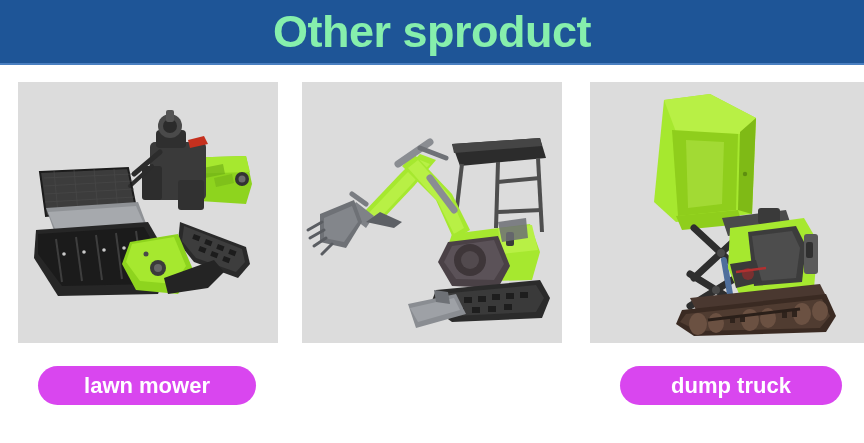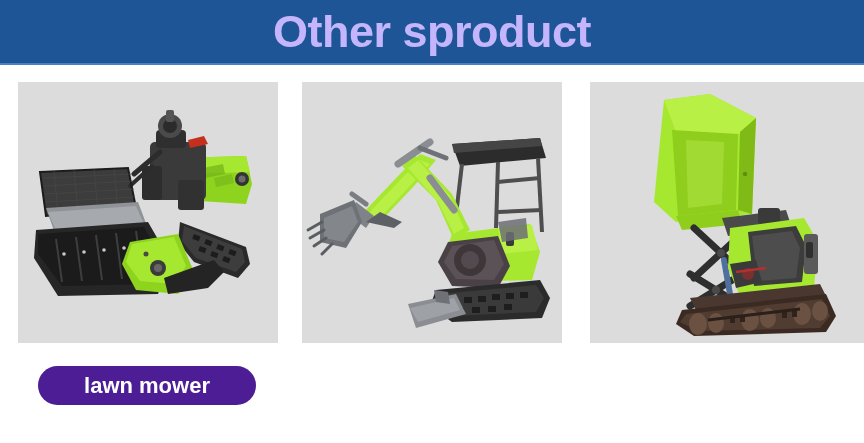--- a/index.html
+++ b/index.html
@@ -27,21 +27,21 @@
     box-sizing: border-box;
   }
   .header-title {
     position: absolute;
     left: 0;
     top: 0;
     width: 864px;
     height: 63px;
     line-height: 63px;
     text-align: center;
-    color: #c4b5fd;
+    color: #86efac;
     font-size: 45px;
     font-weight: bold;
     letter-spacing: -0.5px;
     white-space: nowrap;
   }
 
   
   .product-row {
     position: absolute;
     left: 0;
@@ -77,21 +77,21 @@
     top: 366px;
     width: 864px;
     height: 40px;
   }
   .product-button {
     position: absolute;
     top: 0;
     height: 39px;
     line-height: 39px;
     border-radius: 20px;
-    background: #4c1d95;
+    background: #d946ef;
     color: #ffffff;
     font-size: 22px;
     font-weight: bold;
     text-align: center;
     white-space: nowrap;
     box-sizing: border-box;
     border: none;
     font-family: "Liberation Sans", sans-serif;
     cursor: pointer;
     padding: 0;
@@ -316,13 +316,14 @@
         <rect x="192" y="229" width="5" height="7"></rect>
         <rect x="202" y="228" width="5" height="7"></rect>
       </g>
       <path d="M118 238 L210 227" stroke="#2a1f19" stroke-width="3"></path>
     </svg>
   </div>
 </div>
 
 <div class="button-row">
   <button class="product-button btn-1">lawn mower</button>
+  <button class="product-button btn-3">dump truck</button>
 </div>
 
 </body></html>

